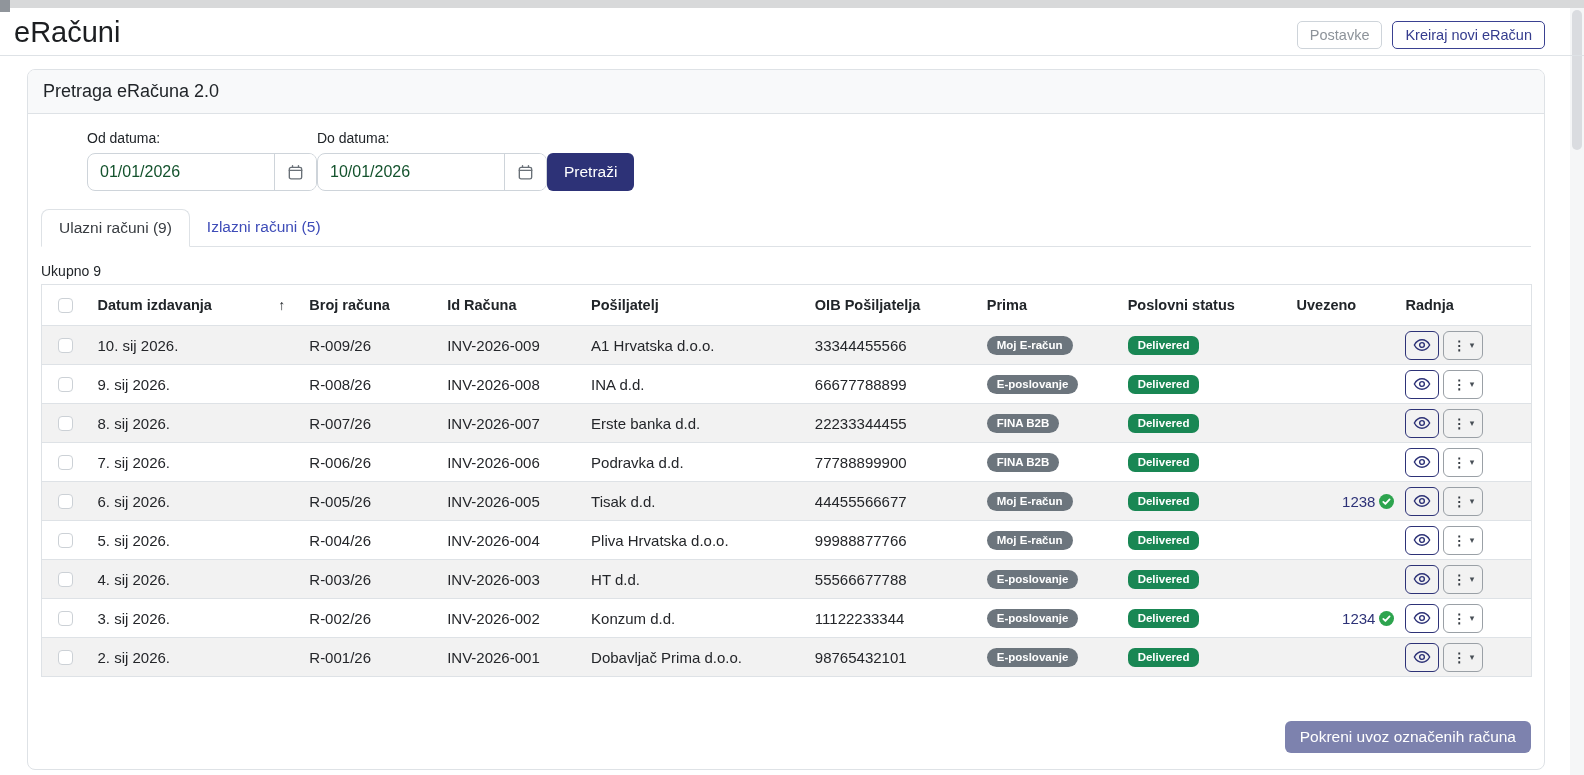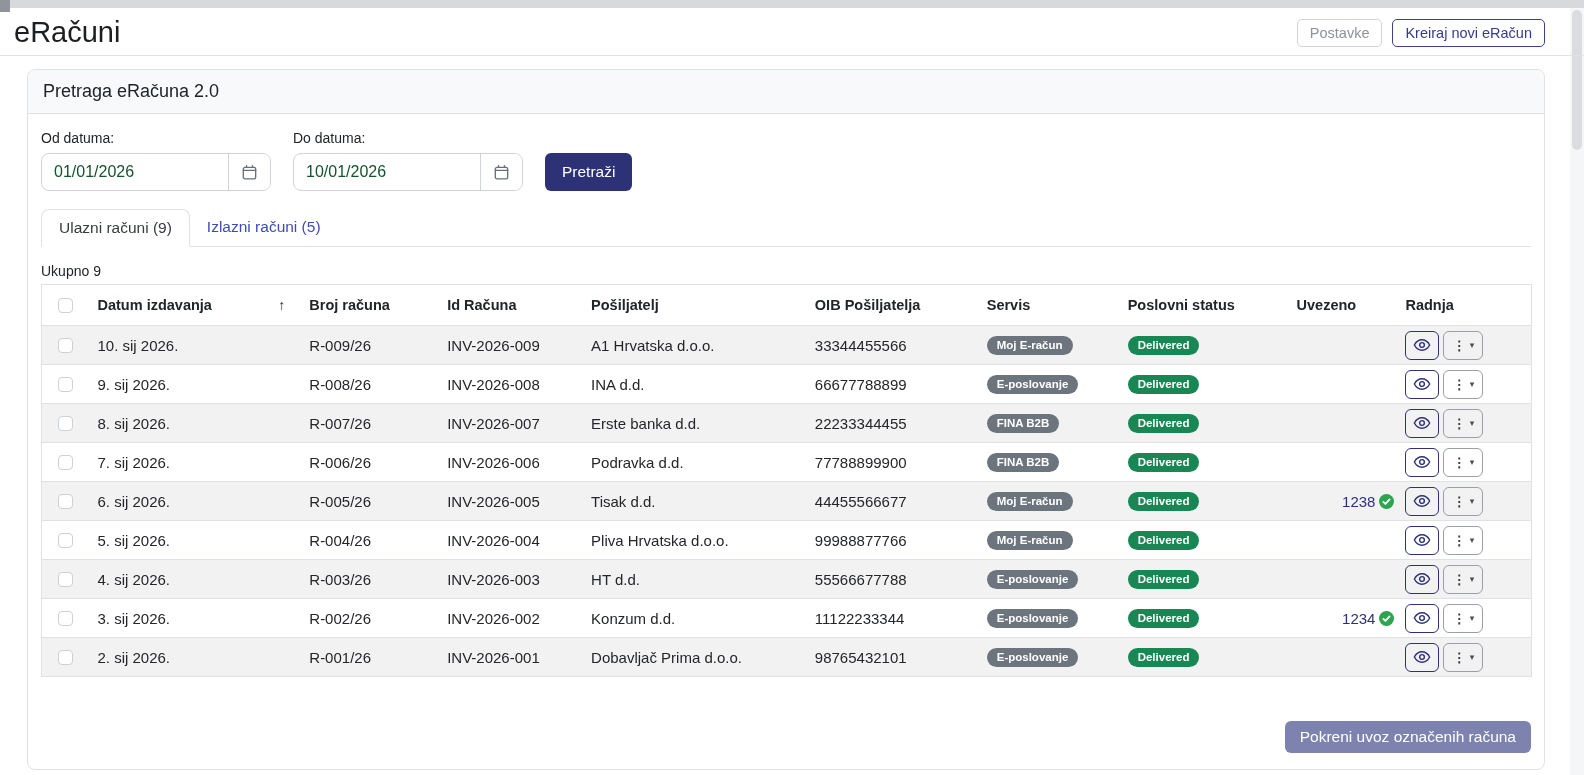--- a/index.html
+++ b/index.html
@@ -16,38 +16,38 @@
   html,body{width:1584px;height:775px;background:#fff;overflow:hidden;
     font-family:"Liberation Sans","DejaVu Sans",sans-serif;color:#212529;}
   
   .top-strip{position:absolute;top:0;left:0;width:1584px;height:8px;background:#d8d9da;}
   .top-strip-block{position:absolute;top:0;left:0;width:10px;height:12px;background:#90959b;}
   
   .scrollbar-track{position:absolute;top:8px;right:0;width:14px;height:767px;background:#f5f6f7;}
   .scrollbar-thumb{position:absolute;top:2px;left:2px;width:10px;height:140px;border-radius:6px;background:#dadce0;}
 
   .page{position:absolute;top:8px;left:0;width:1584px;}
-  .page-header{display:flex;align-items:center;justify-content:space-between;
+  .page-header{display:flex;align-items:flex-end;justify-content:space-between;
     padding:8px 39px 6px 14px;}
   .page-header h1{font-size:29px;font-weight:400;color:#1c1e21;}
   .header-actions{display:flex;gap:10px;}
   .btn{font-size:14.5px;padding:5px 12px;border-radius:5px;background:#fff;cursor:pointer;
     font-family:inherit;}
   .btn-outline-gray{border:1px solid #ced4da;color:#8d939a;margin-left:25px;}
   .btn-outline-indigo{border:1px solid #3a4191;color:#353c8e;}
   .page-divider{border:none;border-top:1px solid var(--border);}
 
   .card{margin:13px 0 0 27px;width:1518px;border:1px solid var(--border);
     border-radius:8px;background:#fff;overflow:hidden;}
   .card-header{background:#f8f9fa;border-bottom:1px solid var(--border);
     padding:11px 15px;font-size:18px;color:#212529;}
   .card-body{padding:16px 13px 16px 13px;}
 
   
-  .filters{display:flex;align-items:flex-end;gap:22px;}
+  .filters{display:flex;align-items:flex-end;margin-left:46px;}
   .filter-group{display:flex;flex-direction:column;}
   .filter-group label{font-size:14px;margin-bottom:7px;color:#212529;}
   .input-group{display:flex;width:230px;height:38px;border:1px solid #ced4da;
     border-radius:8px;overflow:hidden;background:#fff;}
   .input-group input{flex:1;border:none;outline:none;padding:0 12px;font-size:16px;
     color:#14532d;font-family:inherit;min-width:0;background:transparent;}
   .calendar-btn{width:42px;border:none;border-left:1px solid #ced4da;background:#fff;
     display:flex;align-items:center;justify-content:center;cursor:pointer;}
   .btn-search{height:38px;padding:0 17px;background:var(--primary);color:#fff;border:none;
     border-radius:6px;font-size:15.5px;cursor:pointer;font-family:inherit;}
@@ -68,21 +68,21 @@
   .sort-arrow{font-size:14px;font-weight:700;color:#212529;}
   tbody td{font-size:15px;padding:0 8px;height:39px;border-bottom:1px solid var(--border);
     color:#24262a;vertical-align:middle;}
   tbody tr:nth-child(odd){background:var(--stripe);}
   tbody tr:last-child td{border-bottom:none;}
   input[type="checkbox"]{appearance:none;-webkit-appearance:none;width:15px;height:15px;
     border:1.5px solid #ccd1d6;border-radius:4px;background:#fff;margin-left:8px;display:block;cursor:pointer;}
   .badge{display:inline-block;padding:4px 10px;border-radius:10px;font-size:11.5px;
     font-weight:700;color:#fff;line-height:1;white-space:nowrap;}
   .badge-gray{background:var(--badge-gray);}
-  .badge-green{background:var(--badge-green);}
+  .badge-green{background:var(--badge-green);border-radius:7px;}
   td.col-imported{text-align:right;padding-right:3px;}
   .imported-wrap{display:inline-flex;align-items:center;gap:4px;}
   .imported-num{color:var(--primary);font-size:15px;}
   td.col-actions .actions{display:flex;gap:4px;align-items:center;}
   .action-eye{width:34px;height:29px;border:1px solid var(--primary);border-radius:6px;
     background:transparent;display:flex;align-items:center;justify-content:center;cursor:pointer;}
   .action-menu{width:40px;height:29px;border:1px solid #9aa0a6;border-radius:6px;
     background:transparent;display:flex;align-items:center;justify-content:center;gap:4px;cursor:pointer;}
   .dots{font-size:13px;color:#343a40;font-weight:700;line-height:1;}
   .caret{font-size:9px;color:#495057;line-height:1;}
@@ -177,21 +177,21 @@
             <th class="col-date-h">
                 <span class="dh">
                   <span>Datum izdavanja</span>
                   <span class="sort-arrow">↑</span>
                 </span>
               </th>
             <th>Broj računa</th>
             <th>Id Računa</th>
             <th>Pošiljatelj</th>
             <th>OIB Pošiljatelja</th>
-            <th>Servis</th>
+            <th>Prima</th>
             <th>Poslovni status</th>
             <th>Uvezeno</th>
             <th>Radnja</th>
           </tr>
         </thead>
         <tbody>
             <tr>
     <td>
                 <input type="checkbox" style="">
               </td>

